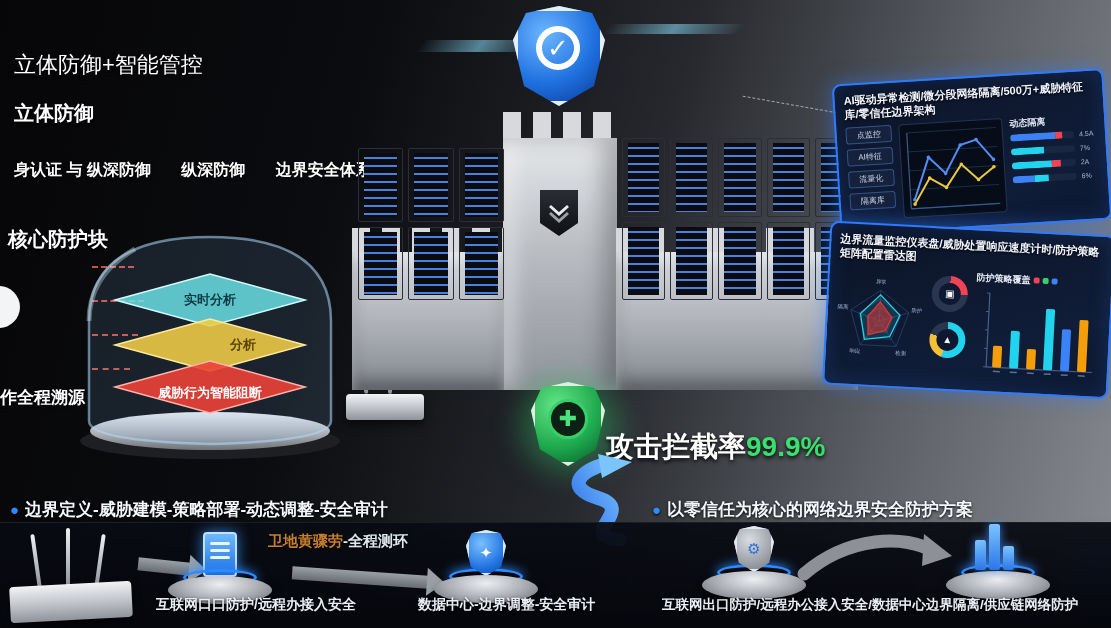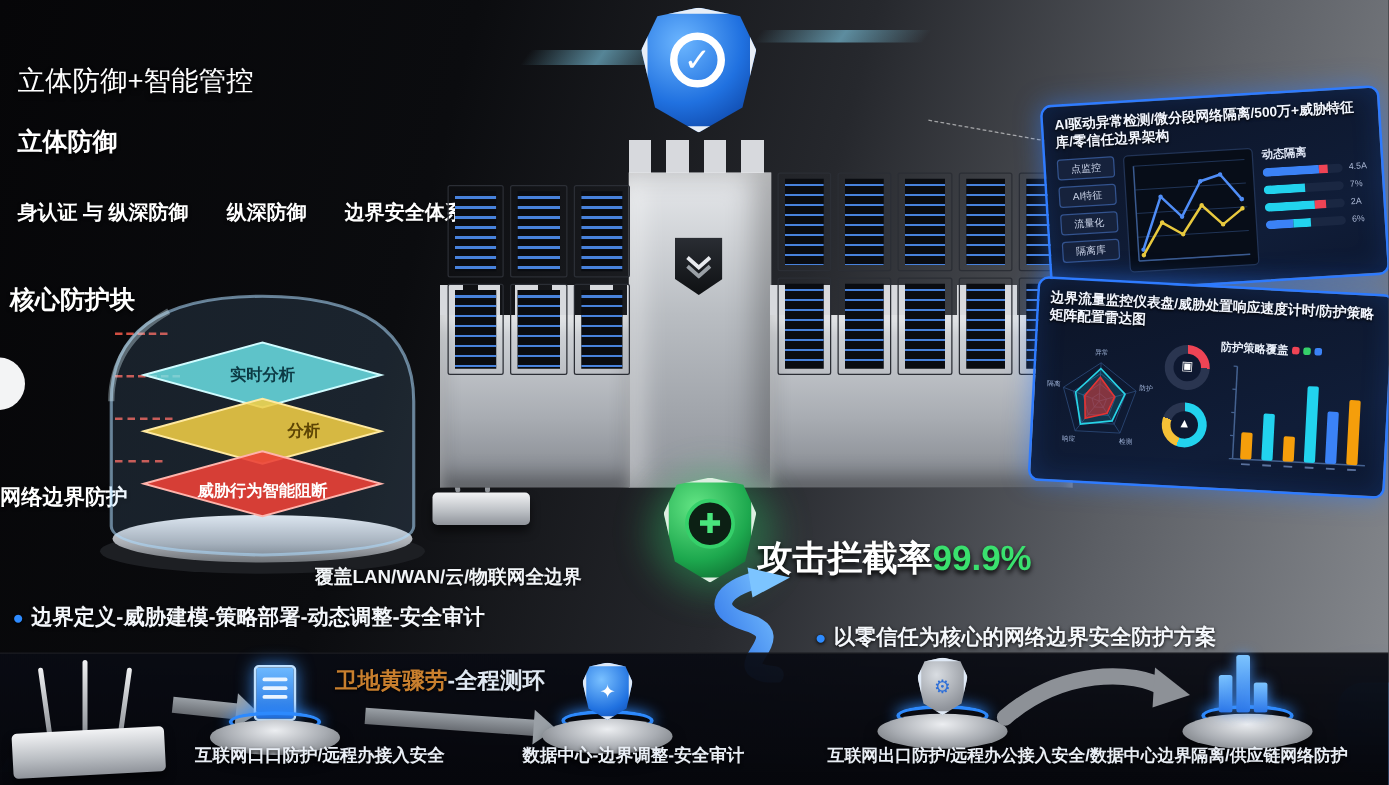--- a/index.html
+++ b/index.html
@@ -96,38 +96,38 @@
      display:flex;align-items:center;justify-content:center;color:#fff;font-size:15px;}
   .city{display:flex;align-items:flex-end;gap:3px;height:46px;}
   .city i{display:block;width:11px;background:linear-gradient(180deg,#7cc4ff,#2b76e8);border-radius:2px;box-shadow:0 0 10px rgba(70,150,255,.8);}
   .garrow{height:13px;background:linear-gradient(180deg,#9aa0a6,#686c72);position:relative;}
   .garrow:after{content:"";position:absolute;right:-17px;top:-8px;border-left:18px solid #9aa0a6;
      border-top:14px solid rgba(0,0,0,0);border-bottom:14px solid rgba(0,0,0,0);}
   .ant{width:4px;background:linear-gradient(180deg,#f0f1f3,#8d9197);border-radius:2px;}
   .router-body{background:linear-gradient(180deg,#f2f3f5,#b9bdc2 60%,#8f939a);border-radius:4px;
      box-shadow:0 5px 8px rgba(0,0,0,.55);}
   .connector{border-top:1.5px dashed rgba(255,255,255,.55);}
-  .notes-orange{font-size:18px;font-weight:bold;white-space:nowrap;text-shadow:0 1px 2px #000;}
+  .notes-orange{font-size:15px;font-weight:bold;white-space:nowrap;text-shadow:0 1px 2px #000;}
 </style>
 </head>
 <body>
 
 <div id="stage">
 
   <div class="abs title2">立体防御+智能管控</div>
 
   <div class="abs h2" style="left:14px;top:100px;">立体防御</div>
   <div class="abs descrow">
     <span>身认证 与 纵深防御</span>
     <span>纵深防御</span>
     <span>边界安全体系</span>
   </div>
 
   <div class="abs h2" style="left:8px;top:226px;">核心防护块</div>
-  <div class="abs pb-footer">网络边界防护</div>
+  <div class="abs pb-footer">作全程溯源</div>
   <div class="abs dashline" style="left:92px;top:266px;width:42px;"></div>
   <div class="abs dashline" style="left:92px;top:300px;width:52px;"></div>
   <div class="abs dashline" style="left:92px;top:334px;width:46px;"></div>
   <div class="abs dashline" style="left:92px;top:368px;width:38px;"></div>
 
   <div class="abs" style="left:-22px;top:286px;width:42px;height:42px;border-radius:50%;background:#f3f4f5;"></div>
 
   <svg class="abs" style="left:75px;top:225px;" width="270" height="245" viewBox="0 0 270 245">
     <ellipse cx="135" cy="216" rx="130" ry="18" fill="#1d1f23"></ellipse>
     <ellipse cx="135" cy="206" rx="120" ry="19" fill="url(#silver)"></ellipse>
@@ -140,21 +140,20 @@
     <text x="168" y="124" text-anchor="middle" font-size="13" font-weight="bold" fill="#5c4404">分析</text>
     <text x="135" y="172" text-anchor="middle" font-size="13" font-weight="bold" fill="#ffffff">威胁行为智能阻断</text>
     <defs>
       <linearGradient id="silver" x1="0" y1="0" x2="0" y2="1">
         <stop offset="0" stop-color="#e8eaee"></stop>
           <stop offset="0.6" stop-color="#a9adb3"></stop>
           <stop offset="1" stop-color="#6f7378"></stop>
       </linearGradient>
     </defs>
   </svg>
-  <div class="abs dome-caption">覆盖LAN/WAN/云/物联网全边界</div>
 
   <div class="abs ant" style="left:362px;top:358px;height:36px;transform:rotate(-8deg);"></div>
   <div class="abs ant" style="left:388px;top:354px;height:40px;"></div>
   <div class="abs router-body" style="left:346px;top:394px;width:78px;height:26px;"></div>
 
   <div class="abs streak" style="left:420px;top:40px;width:120px;height:12px;"></div>
   <div class="abs streak" style="left:606px;top:24px;width:136px;height:10px;"></div>
   <div class="abs shield-big">
     <div class="ring">✓</div>
   </div>
@@ -339,21 +338,21 @@
       </defs>
     <path d="M80,88 C34,84 98,58 58,46 C24,36 40,18 66,12" fill="none" stroke="url(#bluearrow)" stroke-width="14" stroke-linecap="round"></path>
     <polygon points="58,2 92,10 62,26" fill="#7cc4ff"></polygon>
   </svg>
 
   <div class="abs" style="left:1070px;top:546px;width:41px;height:82px;border-radius:30px 0 0 60px;background:linear-gradient(200deg,#5fb0ff,#1e63d6);box-shadow:0 0 26px rgba(60,140,255,.8);"></div>
   <div class="abs" style="left:0;top:606px;width:80px;height:22px;background:linear-gradient(90deg,rgba(46,126,245,.85),rgba(0,0,0,0));transform:skewX(-30deg);"></div>
 
   <div class="abs band"></div>
 
-  <div class="abs bullet" style="left:10px;top:482px;">
+  <div class="abs bullet" style="left:10px;top:498px;">
     <span class="dot">●</span><span>边界定义-威胁建模-策略部署-动态调整-安全审计</span>
   </div>
   <div class="abs bullet" style="left:652px;top:498px;">
     <span class="dot">●</span><span>以零信任为核心的网络边界安全防护方案</span>
   </div>
 
   <div class="abs ant" style="left:34px;top:534px;height:54px;transform:rotate(-8deg);"></div>
   <div class="abs ant" style="left:66px;top:528px;height:60px;"></div>
   <div class="abs ant" style="left:98px;top:534px;height:54px;transform:rotate(8deg);"></div>
   <div class="abs router-body" style="left:10px;top:584px;width:122px;height:36px;transform:rotate(-3deg);"></div>

